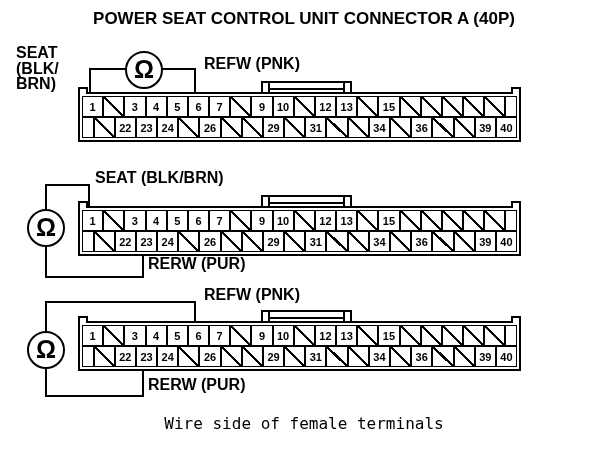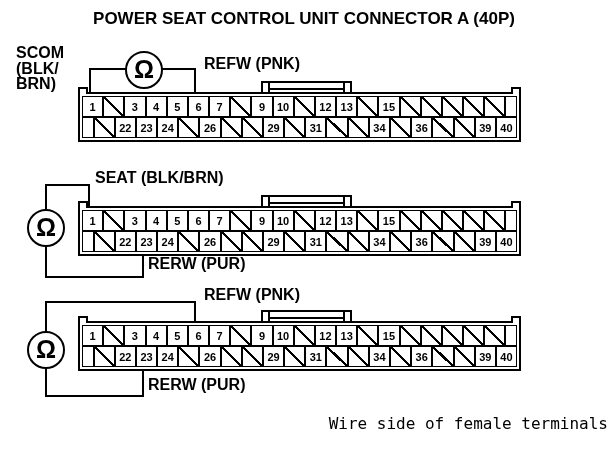--- a/index.html
+++ b/index.html
@@ -20,31 +20,31 @@
   .cell.half{flex:1;}
   .cell.slash{background-image:linear-gradient(to top right,
         transparent calc(50% - 1.2px),#000 calc(50% - 1.2px),
         #000 calc(50% + 1.2px),transparent calc(50% + 1.2px));}
   .latch-bar{position:absolute;left:181px;top:-13px;width:91px;height:9px;background:#fff;
         border:2px solid #000;box-sizing:border-box;}
   .latch-tab{position:absolute;top:-13px;width:9px;height:11px;background:#fff;
         border:2px solid #000;border-bottom:none;box-sizing:border-box;}
   .step{position:absolute;top:-7px;width:10px;height:7px;background:#fff;
         border:2px solid #000;border-bottom:none;box-sizing:border-box;}
-  .caption{position:absolute;left:0;right:0;top:414px;text-align:right;
+  .caption{position:absolute;left:0;right:0;top:414px;text-align:center;
         font-family:"DejaVu Sans Mono",monospace;font-size:16px;font-weight:normal;}
 </style>
 </head>
 <body>
 
 <div class="stage">
 
   <div class="title">POWER SEAT CONTROL UNIT CONNECTOR A (40P)</div>
 
-  <div class="lbl" style="left:16px;top:45px;">SCOM
+  <div class="lbl" style="left:16px;top:45px;">SEAT
 (BLK/
 BRN)</div>
   <div class="lbl" style="left:204px;top:56px;">REFW (PNK)</div>
   <div class="wire" style="left:89px;top:68px;width:38px;height:2px;"></div>
   <div class="wire" style="left:89px;top:68px;width:2px;height:26px;"></div>
   <div class="wire" style="left:161px;top:68px;width:35px;height:2px;"></div>
   <div class="wire" style="left:194px;top:68px;width:2px;height:26px;"></div>
   <div class="meter" style="left:125px;top:51px;">
     <span>Ω</span>
   </div>

